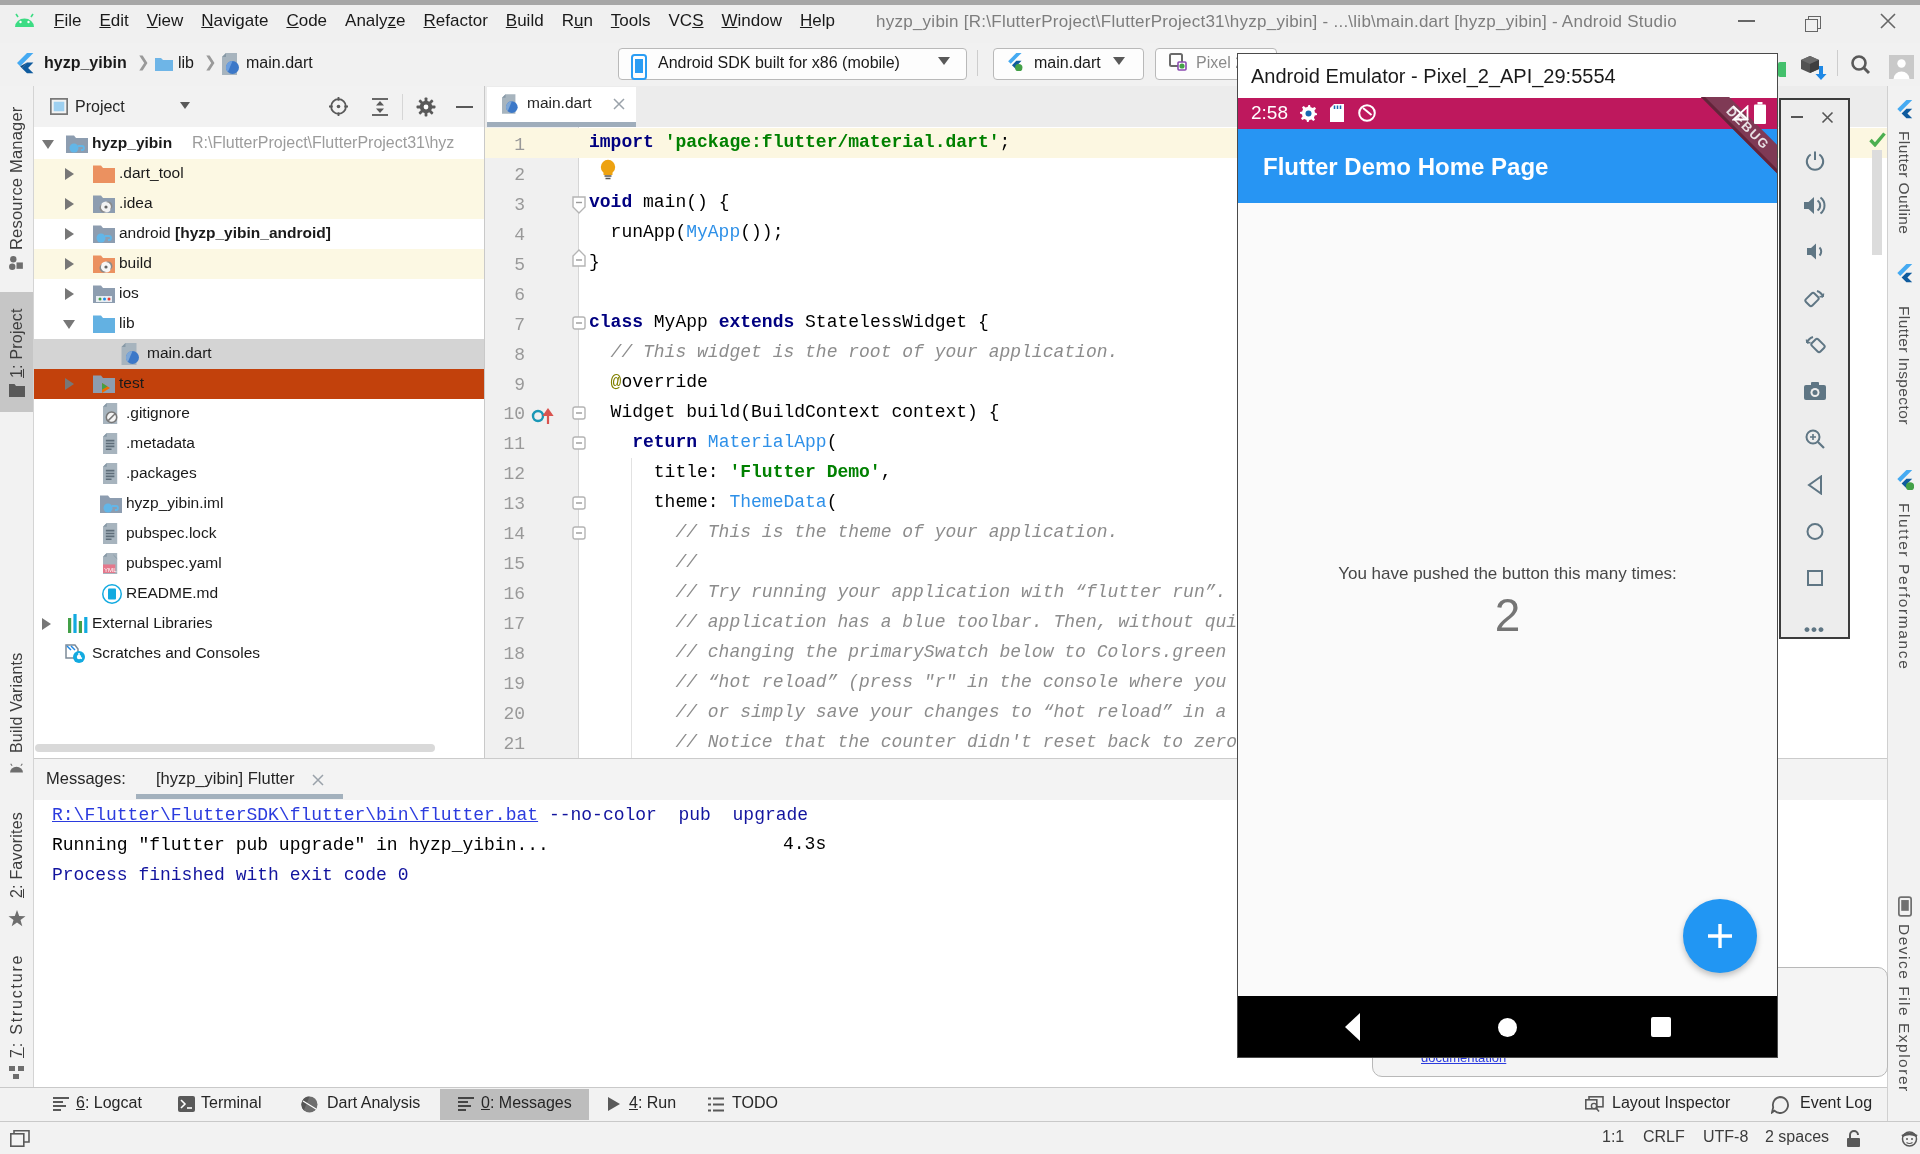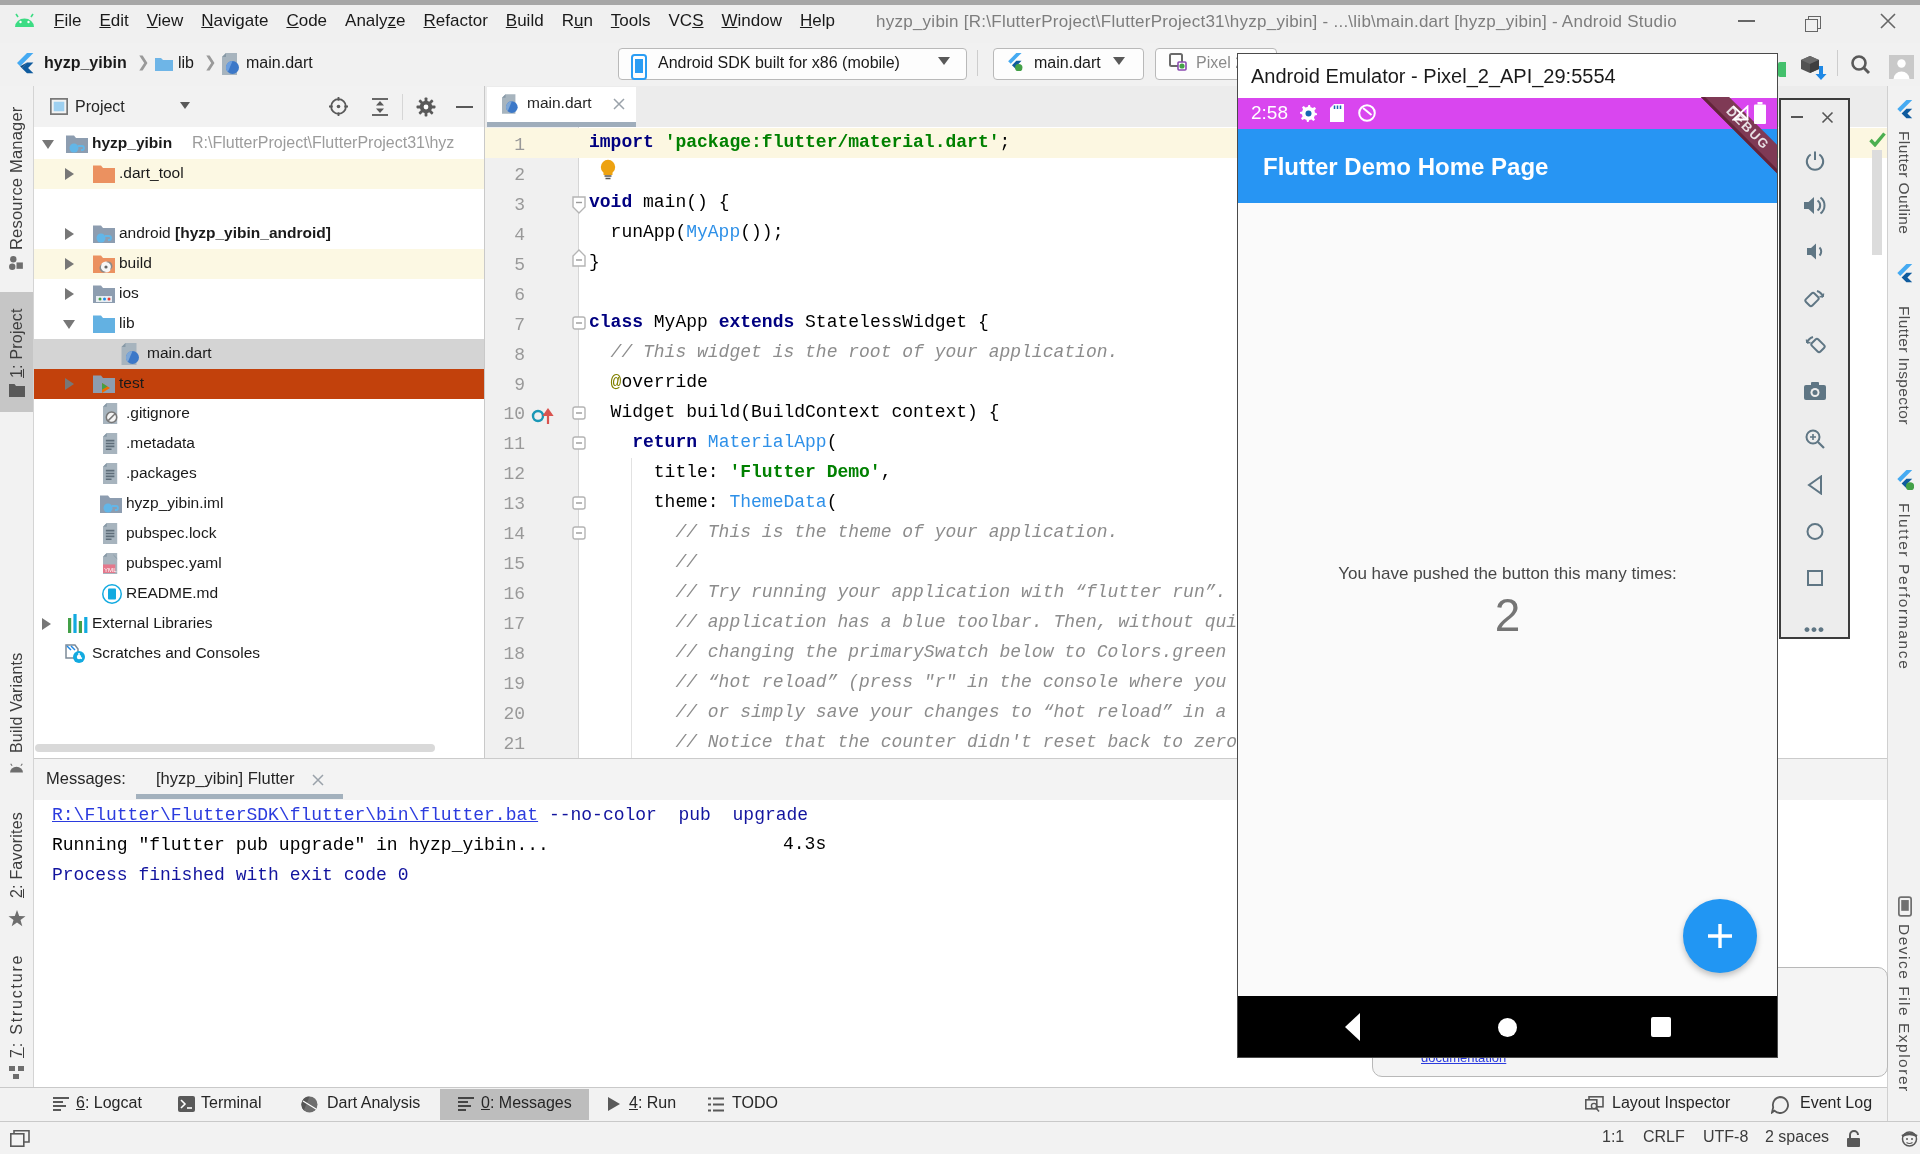--- a/index.html
+++ b/index.html
@@ -48,21 +48,21 @@
   
   #btoolbar{left:0;top:1087px;width:1920px;height:33px;background:#f2f2f2;border-top:1px solid #c9c9c9;border-bottom:1px solid #c9c9c9;}
   .btxt{position:absolute;top:6px;font-size:16px;color:#262626;}
   #statusbar{left:0;top:1121px;width:1920px;height:33px;background:#f2f2f2;z-index:3;border-top:1px solid #c9c9c9;}
   .stxt{position:absolute;top:6px;font-size:16px;color:#3c3c3c;}
   
   #rstripe{left:1887px;top:86px;width:33px;height:1068px;background:#f2f2f2;border-left:1px solid #d0d0d0;}
   
   #balloon{left:1372px;top:967px;width:514px;height:108px;background:#f4f4f4;border:1px solid #b8b8b8;border-radius:10px;}
   #emu{left:1237px;top:53px;width:541px;height:1005px;background:#ffffff;border:1px solid #4a4a4a;box-sizing:border-box;overflow:hidden;}
-  #emustatus{position:absolute;left:0;top:44px;width:539px;height:34px;background:#d946ef;}
+  #emustatus{position:absolute;left:0;top:44px;width:539px;height:34px;background:#be185d;}
   #emustatus svg{z-index:3;}
   #emuappbar{position:absolute;left:0;top:75px;width:539px;height:74px;background:#2795f3;}
   #emubody{position:absolute;left:0;top:149px;width:539px;height:793px;background:#fafafa;}
   #emunav{position:absolute;left:0;top:942px;width:539px;height:62px;background:#000;}
   #sidepanel{left:1779px;top:98px;width:71px;height:541px;background:#ededed;border:2px solid #3c3c3c;box-sizing:border-box;}
   .spicon{position:absolute;left:50%;transform:translateX(-50%);}
 </style>
 </head>
 <body>
 <div id="app">
@@ -242,20 +242,31 @@
       <div class="lbl" style="left:58px;font-weight:bold;">hyzp_yibin</div>
       <div class="lbl gpath" style="left:158px;font-size:16px;">R:\FlutterProject\FlutterProject31\hyz</div>
     </div>
     <div class="trow yellow" style="top:73px;">
       <div class="arrow-r" style="left:31px;"></div>
       <svg class="abs" style="left:59px;top:5px;" width="22" height="19" viewBox="0 0 22 19">
           <path d="M0 1.5 L0 19 L22 19 L22 4 L10 4 L8 1.5 Z" fill="#eb9160"></path>
         </svg>
       <div class="lbl" style="left:85px;">.dart_tool</div>
     </div>
+    <div class="trow yellow" style="top:103px;">
+      <div class="arrow-r" style="left:31px;"></div>
+      <svg class="abs" style="left:59px;top:5px;" width="22" height="19" viewBox="0 0 22 19">
+          <path d="M0 1.5 L0 19 L22 19 L22 4 L10 4 L8 1.5 Z" fill="#8d9db0"></path>
+          <circle cx="13" cy="13" r="5.5" fill="#f2f2f2"></circle>
+          <path d="M13 8 a5 5 0 0 1 4 8 a4 4 0 0 0 -4 -8" fill="#8a8a8a"></path>
+          <path d="M13 18 a5 5 0 0 1 -4 -8 a4 4 0 0 0 4 8" fill="#8a8a8a"></path>
+          <circle cx="13" cy="13" r="1.6" fill="#666"></circle>
+        </svg>
+      <div class="lbl" style="left:85px;">.idea</div>
+    </div>
     <div class="trow" style="top:133px;">
       <div class="arrow-r" style="left:31px;"></div>
       <svg class="abs" style="left:59px;top:5px;" width="22" height="19" viewBox="0 0 22 19">
           <path d="M0 1.5 L0 19 L22 19 L22 4 L10 4 L8 1.5 Z" fill="#8d9db0"></path>
           <circle cx="8" cy="14" r="4.5" fill="#62b6e8"></circle>
           <path d="M12 12 h4 a2 2 0 0 1 0 4 h-1" fill="none" stroke="#62b6e8" stroke-width="1.8"></path>
         </svg>
       <div class="lbl" style="left:85px;">android <b>[hyzp_yibin_android]</b></div>
     </div>
     <div class="trow yellow" style="top:163px;">

